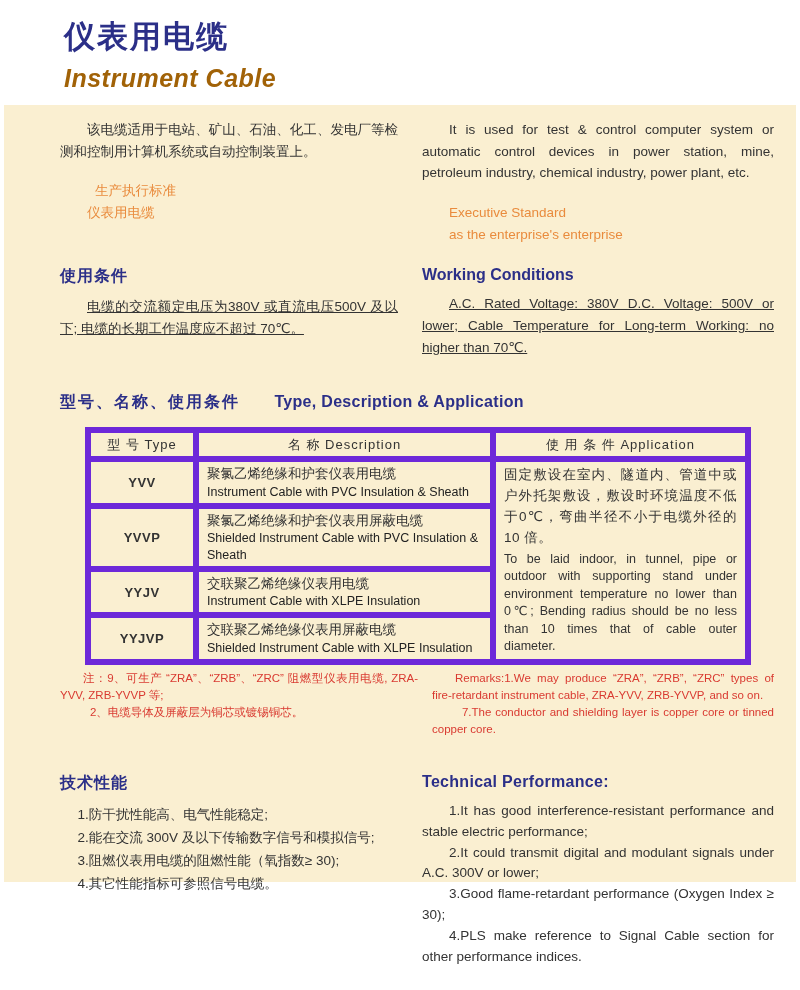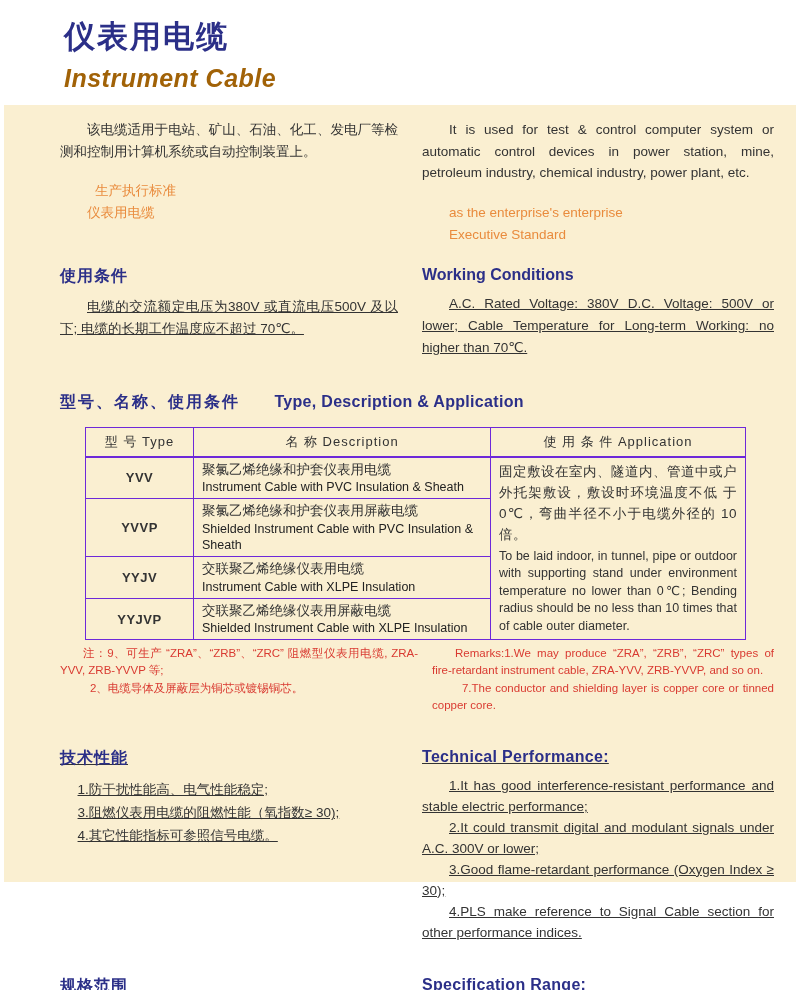--- a/index.html
+++ b/index.html
@@ -29,41 +29,41 @@
   .mt-working { margin-top:20px; }
   .mt-body { margin-top:9px;text-decoration:underline; }
 
   
   .table-heading { margin-top:34px; font-size:16px; font-weight:bold; color:#2b2f88; }
   .table-heading .zh { letter-spacing:2px; }
   .table-heading .en { margin-left:30px; letter-spacing:0.3px; }
 
   
   table.spec { border-collapse:collapse; margin:14px 0 0 25px; width:660px; table-layout:fixed; }
-  table.spec th, table.spec td { border:1px solid #6d28d9; padding:2px 8px; vertical-align:middle; }
+  table.spec th, table.spec td { border:6px solid #6d28d9; padding:2px 8px; vertical-align:middle; }
   table.spec th { font-size:13px; font-weight:normal; color:#333; height:29px; border-bottom-width:2px; letter-spacing:1px; }
   table.spec td { font-size:13px; }
   col.c-type { width:108px; }
   col.c-desc { width:297px; }
   col.c-app  { width:255px; }
   .type-code { text-align:center; font-weight:bold; font-size:13.5px; letter-spacing:0.5px; }
   .desc-zh { display:block; font-size:13.5px; line-height:1.45; }
   .desc-en { display:block; font-size:12.5px; line-height:1.35; color:#222; }
   td.app-cell { vertical-align:top; padding:5px 8px; }
   .app-zh { font-size:13.5px; line-height:1.55; text-align:justify; letter-spacing:0.5px; }
   .app-en { font-size:12.5px; line-height:1.4; text-align:justify; margin-top:2px; }
 
   
   .notes { margin-top:5px; display:grid; grid-template-columns:358px 1fr; column-gap:14px; }
   .note { color:#d93a31; font-size:11.5px; line-height:1.5; text-align:justify; }
   .note .indent { text-indent:2em; }
   .note .indent2 { text-indent:2.6em; }
 
   
-  .mt-tech { margin-top:34px;text-decoration:underline; }
+  .mt-tech { margin-top:34px; }
   .mt-spec { margin-top:32px; }
   .list { margin-top:10px; }
   .list p { margin:0; }
   .list-zh p { line-height:1.7; padding-left:1.3em; }
   .list-en p { line-height:1.55; }
   .colon-head { letter-spacing:0.3px; }
 </style>
 </head>
 <body>
 
@@ -80,22 +80,22 @@
       <div>
         <p class="indent">该电缆适用于电站、矿山、石油、化工、发电厂等检测和控制用计算机系统或自动控制装置上。</p>
         <div class="orange orange-block">
           <div class="first">生产执行标准</div>
           <div>仪表用电缆</div>
         </div>
       </div>
       <div>
         <p class="indent">It is used for test &amp; control computer system or automatic control devices in power station, mine, petroleum industry, chemical industry, power plant, etc.</p>
         <div class="orange orange-block">
+          <div>Executive Standard</div>
           <div>as the enterprise's enterprise</div>
-          <div>Executive Standard</div>
         </div>
       </div>
     </div>
 
     <div class="two-col mt-working">
       <div>
         <div class="sec-head sec-head-zh">使用条件</div>
         <p class="indent mt-body">电缆的交流额定电压为380V 或直流电压500V 及以下; 电缆的长期工作温度应不超过 70℃。</p>
       </div>
       <div>
@@ -165,20 +165,21 @@
         <div class="indent">Remarks:1.We may produce “ZRA”, “ZRB”, “ZRC” types of fire-retardant instrument cable, ZRA-YVV, ZRB-YVVP, and so on.</div>
         <div class="indent2">7.The conductor and shielding layer is copper core or tinned copper core.</div>
       </div>
     </div>
 
     <div class="two-col mt-tech">
       <div>
         <div class="sec-head sec-head-zh">技术性能</div>
         <div class="list list-zh">
           <p>1.防干扰性能高、电气性能稳定;</p>
+          <p>2.能在交流 300V 及以下传输数字信号和模拟信号;</p>
           <p>3.阻燃仪表用电缆的阻燃性能（氧指数≥ 30);</p>
           <p>4.其它性能指标可参照信号电缆。</p>
         </div>
       </div>
       <div>
         <div class="sec-head colon-head">Technical Performance:</div>
         <div class="list list-en">
           <p class="indent">1.It has good interference-resistant performance and stable electric performance;</p>
           <p class="indent">2.It could transmit digital and modulant signals under A.C. 300V or lower;</p>
           <p class="indent">3.Good flame-retardant performance (Oxygen Index ≥ 30);</p>

